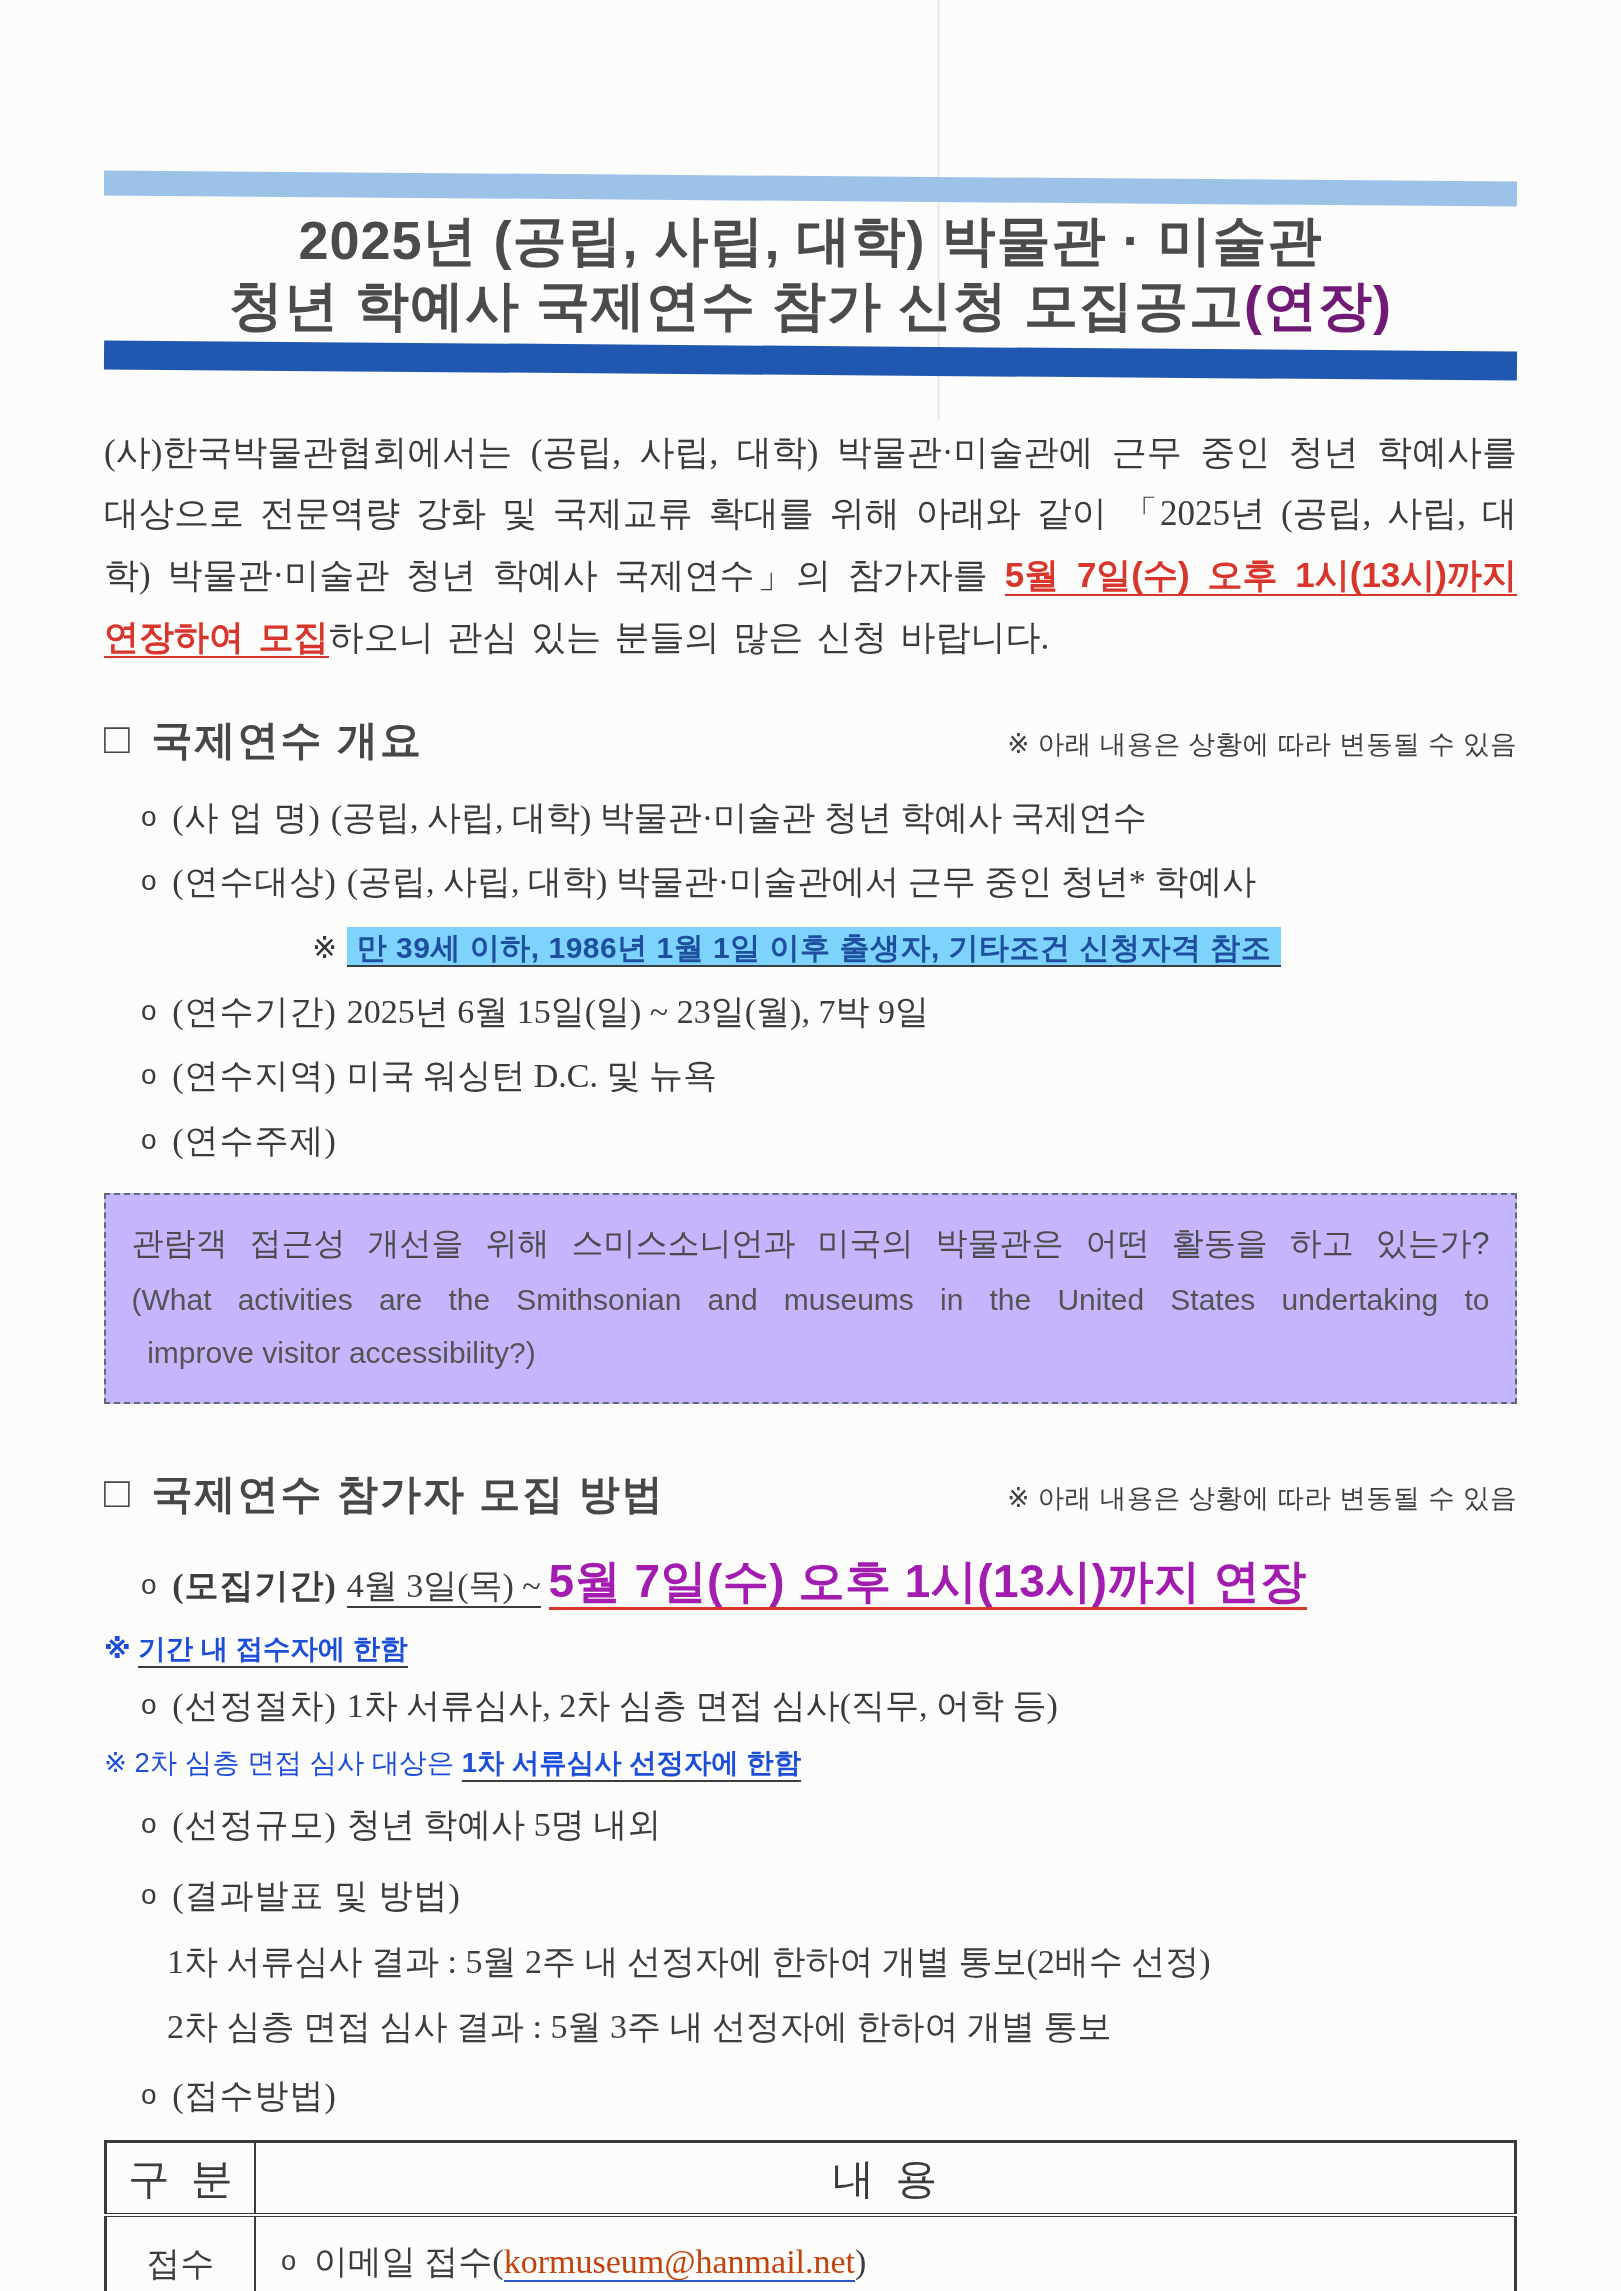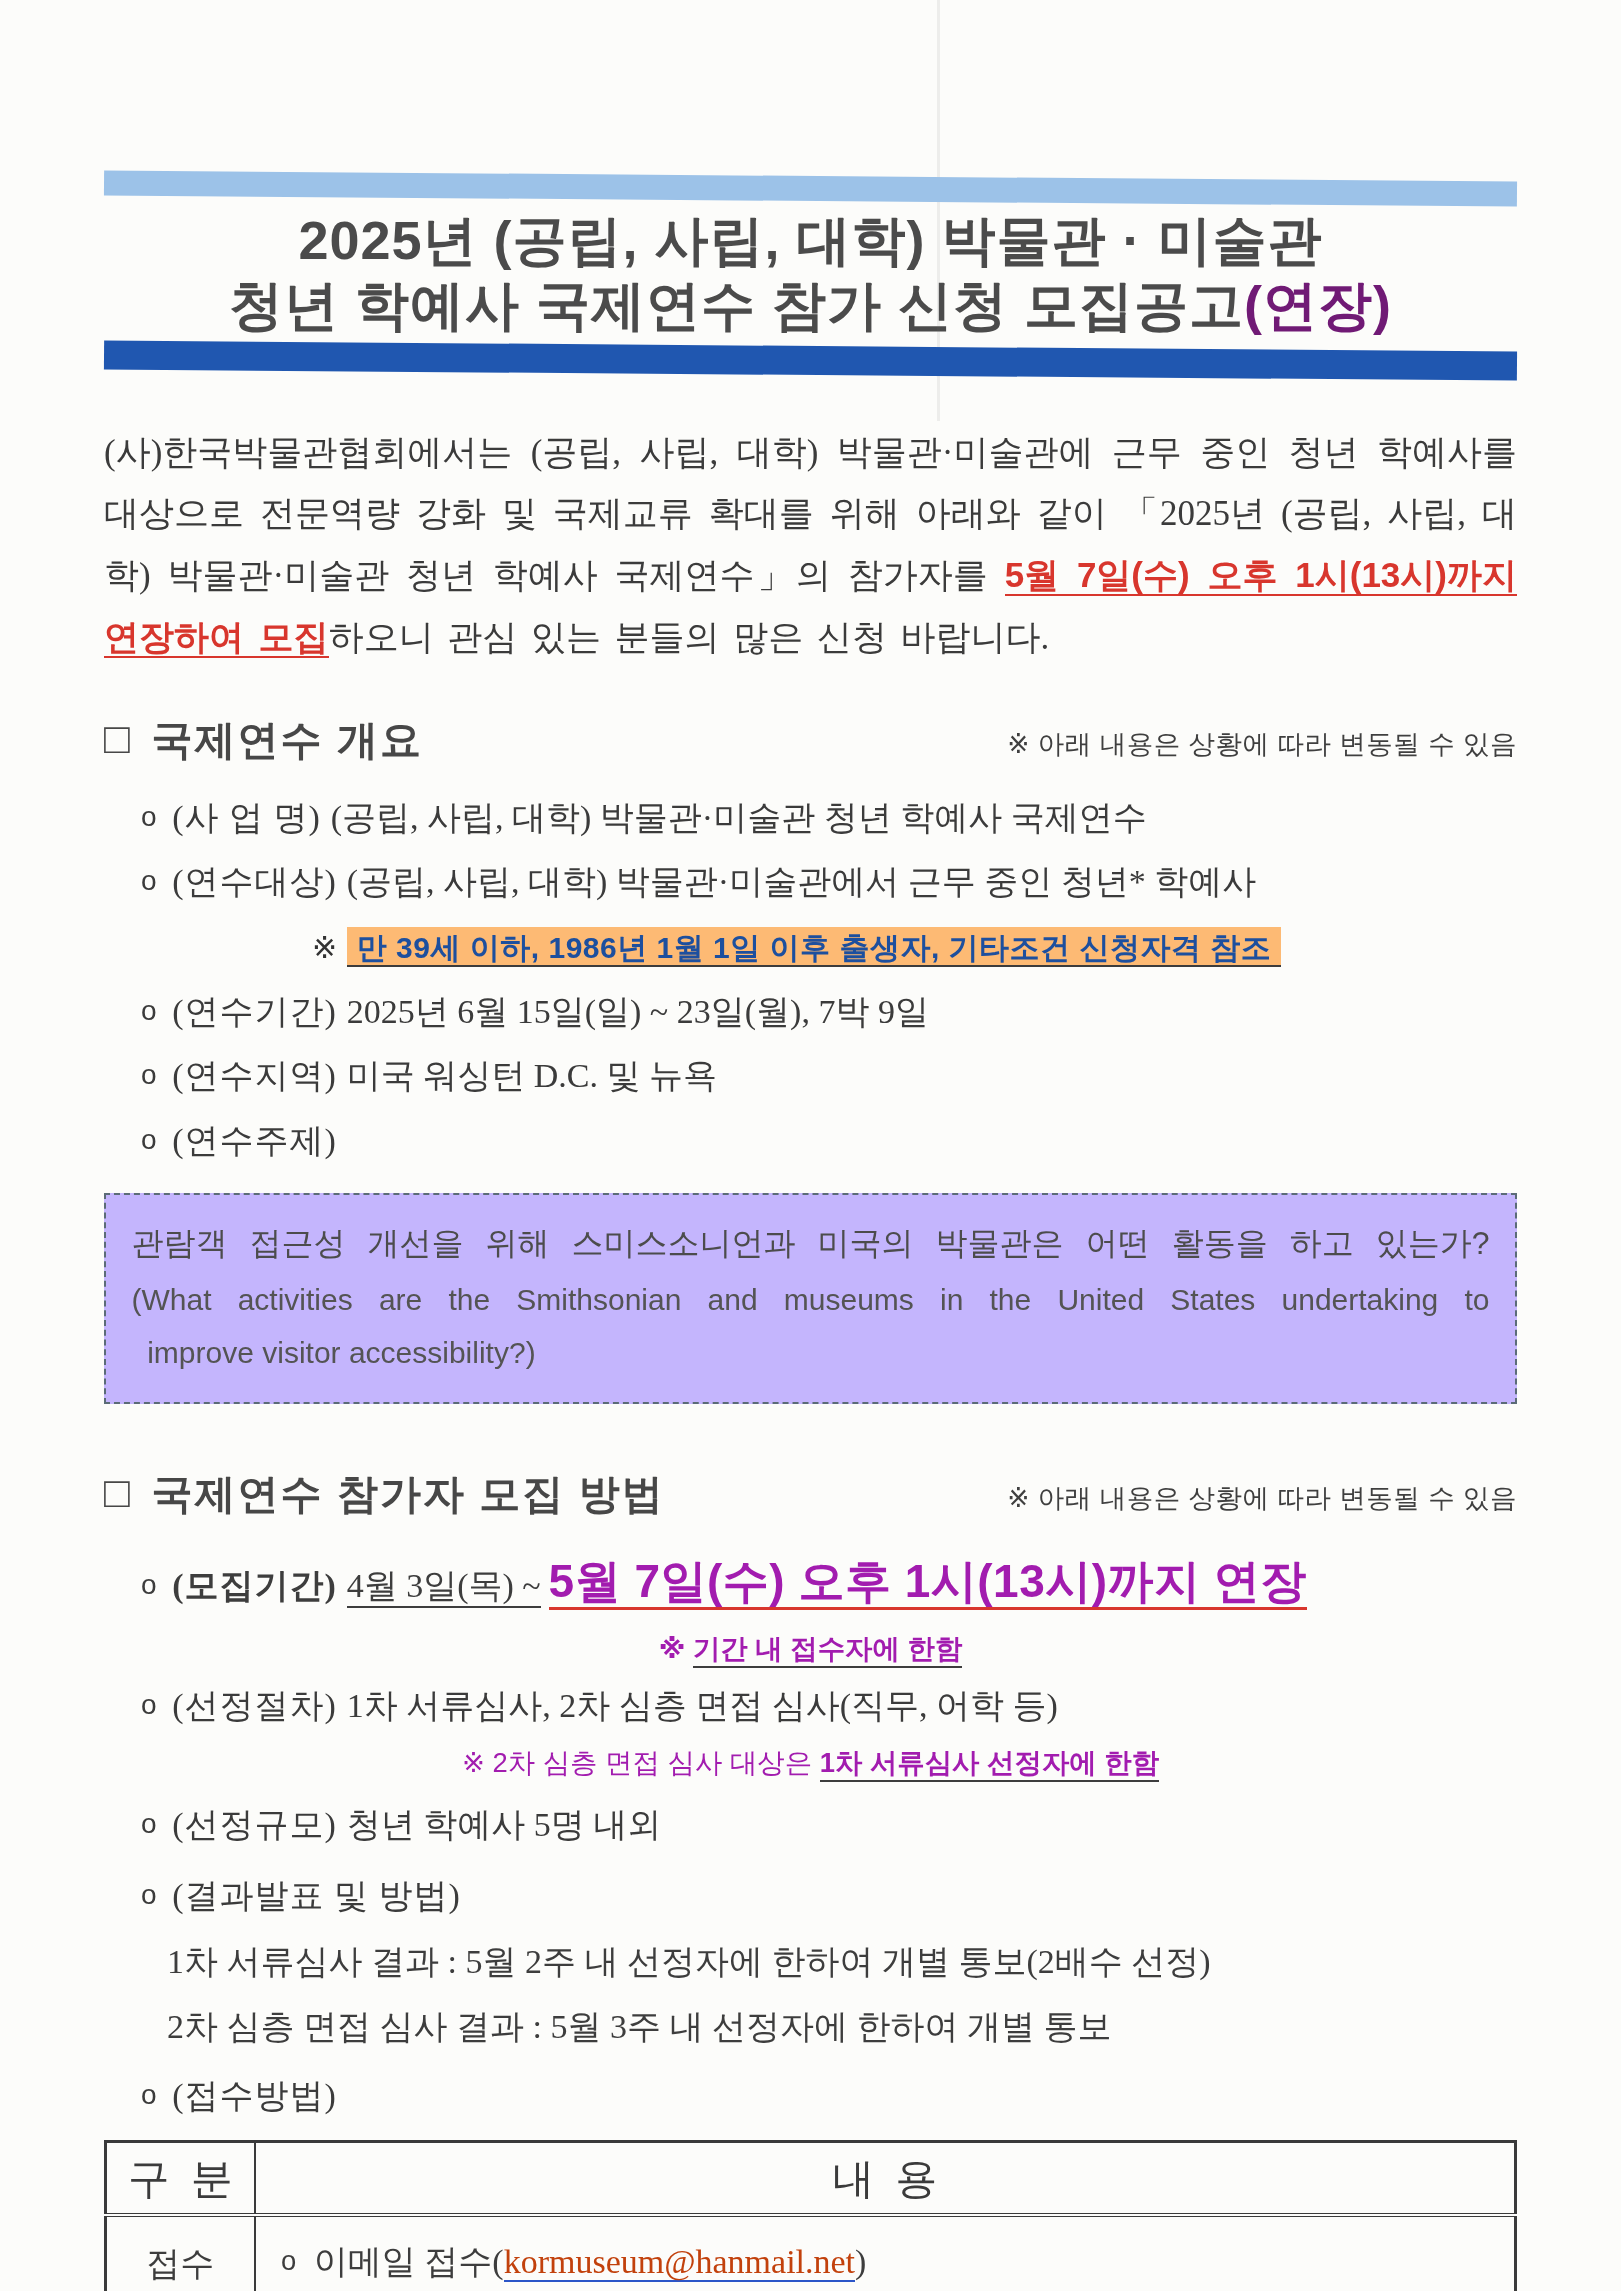--- a/index.html
+++ b/index.html
@@ -114,21 +114,21 @@
   .highlight-line {
     margin-top: 15.7px;
     padding-left: 208px;
     font-family: "Liberation Sans", "DejaVu Sans", sans-serif;
     font-size: 30px;
     line-height: 49px;
     font-weight: 700;
   }
   .highlight-line .marker { color: #333; margin-right: 9.8px; font-weight: 400; }
   .highlight-text {
-    background: #fdba74;
+    background: #7dd3fc;
     color: #1d4f9e;
     padding: 3.9px 9.8px 1px 9.8px;
     border-bottom: 2.9px solid #3c3c3c;
     letter-spacing: 0.5px;
   }
 
   
   .topic-box {
     margin-top: 27.4px;
     background: #c4b5fd;
@@ -177,25 +177,25 @@
     font-family: "Liberation Sans", "DejaVu Sans", sans-serif;
     font-weight: 700;
     font-size: 46px;
     color: #a21caf;
     border-bottom: 3.9px solid #d8362d;
     letter-spacing: 0.5px;
     margin-left: 7.8px;
   }
   .note-right {
     margin-top: 13.7px;
-    text-align: center;
+    text-align: left;
     font-family: "Liberation Sans", "DejaVu Sans", sans-serif;
     font-size: 27.4px;
     line-height: 35px;
-    color: #a21caf;
+    color: #1d4ed8;
   }
   .note-right .underlined { border-bottom: 2px solid #3d3d3d; padding-bottom: 2px; }
   .note-right.bold-note { font-weight: 700; }
   .note-right .strong-underlined {
     font-weight: 700;
     border-bottom: 2px solid #3d3d3d;
     padding-bottom: 2px;
   }
 
   

